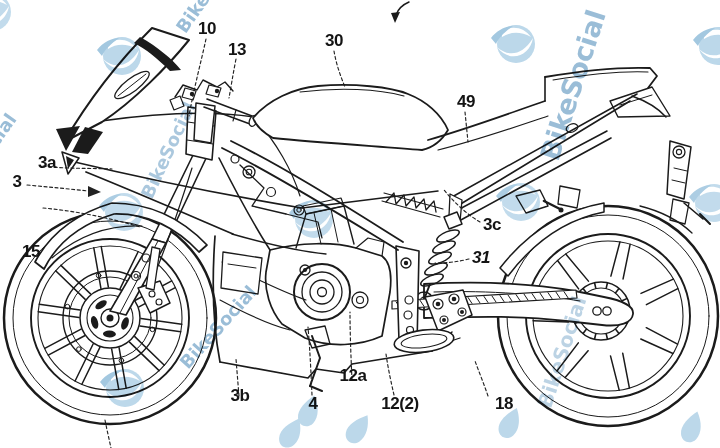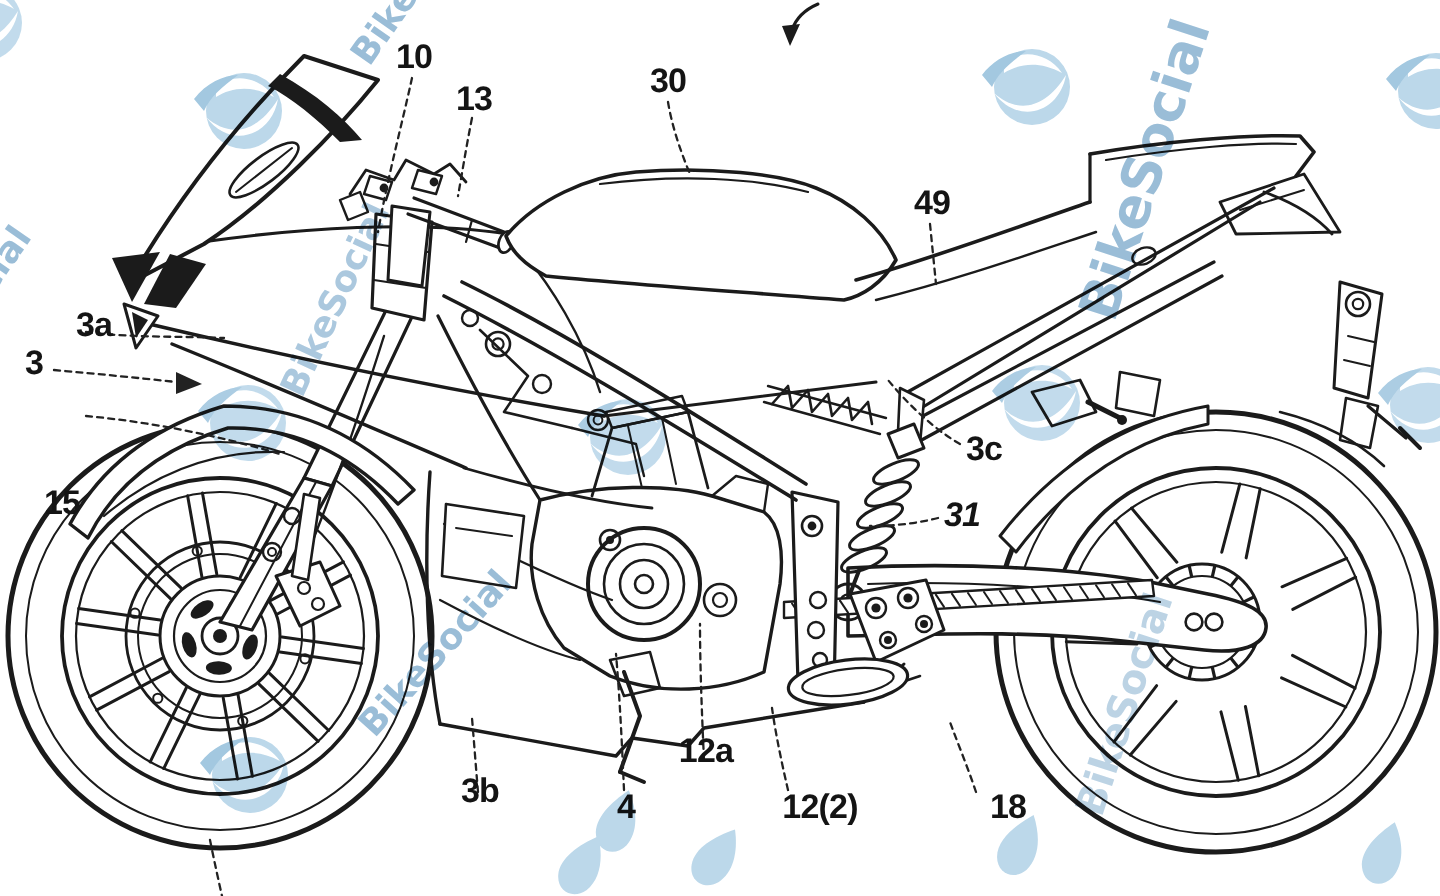--- a/index.html
+++ b/index.html
@@ -351,21 +351,21 @@
       <div class="callout" style="left: 334px; top: 41px;">30</div>
       <div class="callout" style="left: 466px; top: 102px;">49</div>
       <div class="callout" style="left: 47px; top: 163px;">3a</div>
       <div class="callout" style="left: 17px; top: 182px;">3</div>
       <div class="callout" style="left: 31px; top: 205px; margin-top: 47px;">15</div>
       <div class="callout" style="left: 492px; top: 225px;">3c</div>
       <div class="callout" style="left: 481px; top: 258px; font-style: italic;">31</div>
       <div class="callout" style="left: 240px; top: 396px;">3b</div>
       <div class="callout" style="left: 313px; top: 404px;">4</div>
       <div class="callout" style="left: 353px; top: 376px;">12a</div>
-      <div class="callout" style="left: 410px; top: 404px;">12(2)</div>
+      <div class="callout" style="left: 400px; top: 404px;">12(2)</div>
       <div class="callout" style="left: 504px; top: 404px;">18</div>
     </div>
 
   <div class="wm-layer" id="wm">
       <span class="wm-text" style="left: 210px; top: -12px; font-size: 18px; color: rgb(143, 182, 211); opacity: 0.9; transform: translate(-50%, -50%) rotate(-55deg);">BikeSocial</span>
       <span class="wm-text" style="left: -18px; top: 158px; font-size: 18px; color: rgb(143, 182, 211); opacity: 0.9; transform: translate(-50%, -50%) rotate(-55deg);">BikeSocial</span>
       <span class="wm-text" style="left: 168px; top: 150px; font-size: 18px; color: rgb(143, 182, 211); opacity: 0.75; transform: translate(-50%, -50%) rotate(-65deg);">BikeSocial</span>
       <span class="wm-text" style="left: 573px; top: 85px; font-size: 27px; color: rgb(143, 182, 211); opacity: 0.9; transform: translate(-50%, -50%) rotate(-72deg);">BikeSocial</span>
       <span class="wm-text" style="left: 218px; top: 327px; font-size: 18px; color: rgb(143, 182, 211); opacity: 0.9; transform: translate(-50%, -50%) rotate(-48deg);">BikeSocial</span>
       <span class="wm-text" style="left: 562px; top: 352px; font-size: 20px; color: rgb(143, 182, 211); opacity: 0.6; transform: translate(-50%, -50%) rotate(-72deg);">BikeSocial</span>

